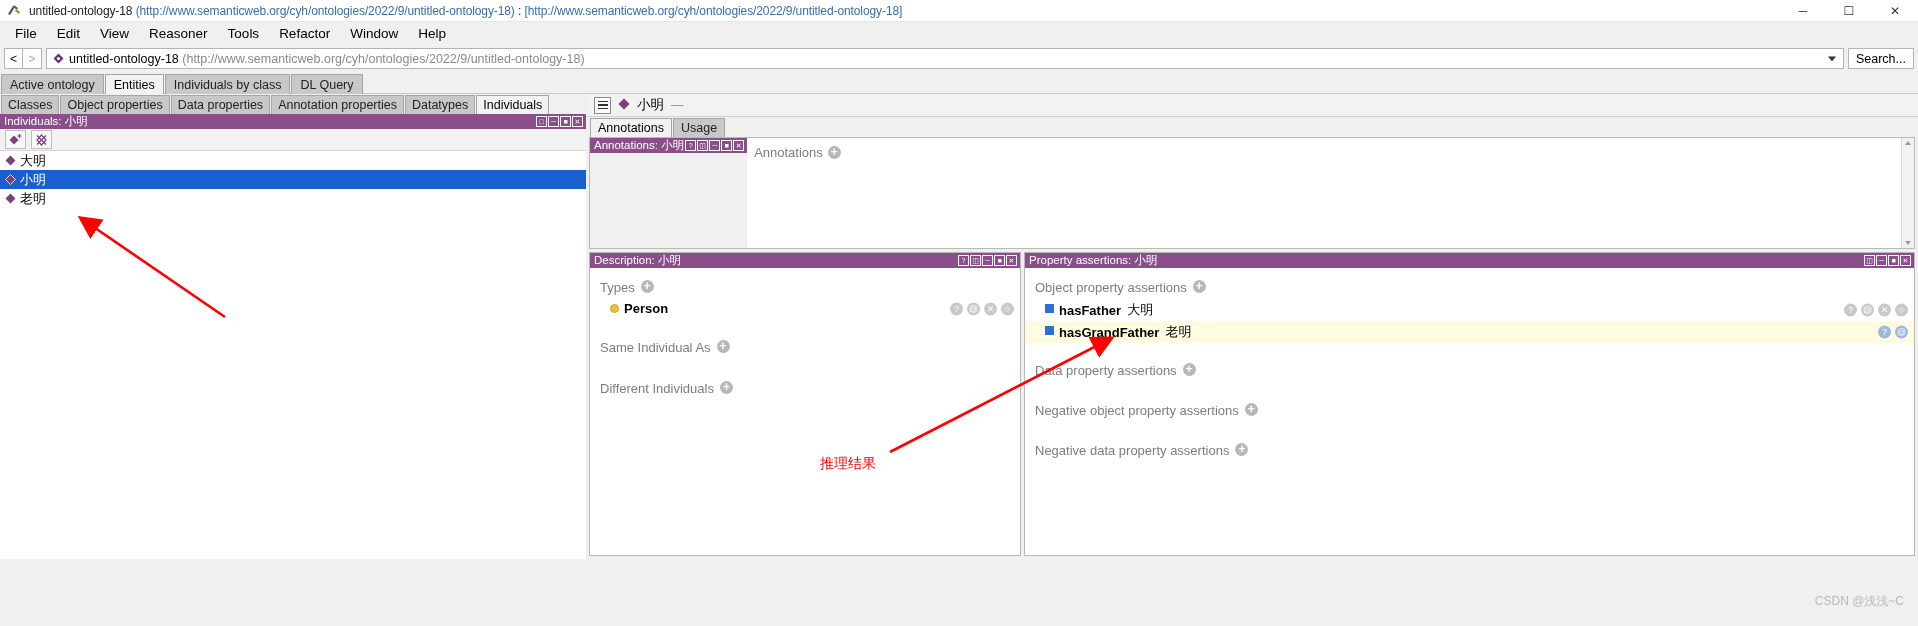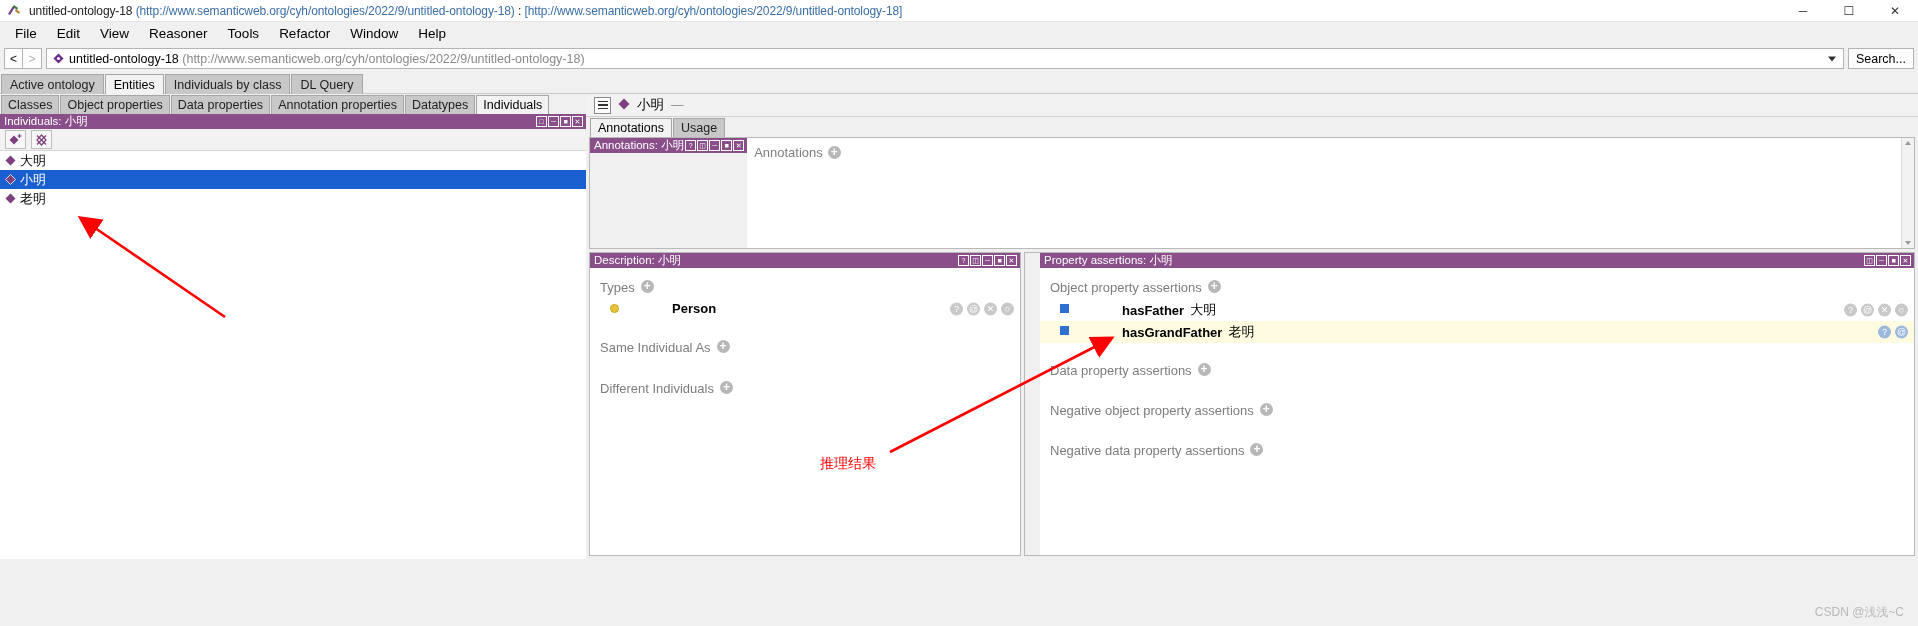--- a/index.html
+++ b/index.html
@@ -171,21 +171,21 @@
   .ann-label { font-size: 13px; color: #7d7d7d; display: flex; align-items: center; gap: 5px; }
 
   .plus {
     width: 13px; height: 13px; border-radius: 50%; background: #b7b7b7;
     color: #fff; font-size: 12px; line-height: 12px; text-align: center;
     display: inline-block; font-weight: bold;
   }
 
   .lower-split { display: flex; flex: 1 1 auto; gap: 3px; padding: 3px; }
   .desc-panel { width: 432px; display: flex; flex-direction: column; border: 1px solid #b9b9b9; }
-  .prop-panel { flex: 1 1 auto; display: flex; flex-direction: column; border: 1px solid #b9b9b9; padding-left: 15px; }
+  .prop-panel { flex: 1 1 auto; display: flex; flex-direction: column; border: 1px solid #b9b9b9; }
   .panel-body { flex: 1 1 auto; background: #ffffff; padding-top: 8px; overflow: hidden; }
 
   .grp {
     font-size: 13px; color: #7d7d7d; display: flex; 
     gap: 6px; padding: 4px 0 4px 10px;
   }
   .grp-item {
     display: flex; align-items: center; padding: 2px 0 2px 20px;
     font-size: 13px; color: #000; position: relative;
   }
@@ -202,34 +202,34 @@
     position: absolute; right: 6px; top: 50%; transform: translateY(-50%);
     display: flex; gap: 4px;
   }
   .act {
     width: 13px; height: 13px; border-radius: 50%; background: #c9c9c9;
     color: #fff; font-size: 9px; line-height: 13px; text-align: center;
     display: inline-block;
   }
   .act.blue { background: #9cb8dd; }
 
-  .prop-name { font-weight: bold; color: #000; margin-left: 48px; }
+  .prop-name { font-weight: bold; color: #000; }
   .prop-val { margin-left: 6px; color: #000; }
 
   
   .ann-scroll { position:absolute; right:0; top:0; bottom:0; width:13px; background:#f2f2f2; border-left:1px solid #d8d8d8; }
   .ann-scroll .tri { position:absolute; left:3px; width:0; height:0; }
   .ann-scroll .tri.up { top:3px; border-left:3px solid transparent; border-right:3px solid transparent; border-bottom:4px solid #9a9a9a; }
   .ann-scroll .tri.dn { bottom:3px; border-left:3px solid transparent; border-right:3px solid transparent; border-top:4px solid #9a9a9a; }
 
   
   .overlay { position: absolute; left: 0; top: 0; width: 1918px; height: 626px; pointer-events: none; }
 
   .watermark {
-    position: absolute; right: 14px; bottom: 5px;
+    position: absolute; right: 14px; bottom: 16px;
     font-size: 12px; color: #b9b9b9;
   }
   .cn-note {
     position: absolute; font-size: 14px; color: #ff0000; text-align: right;
   }
 </style>
 </head>
 <body>
 
 <div class="titlebar">

